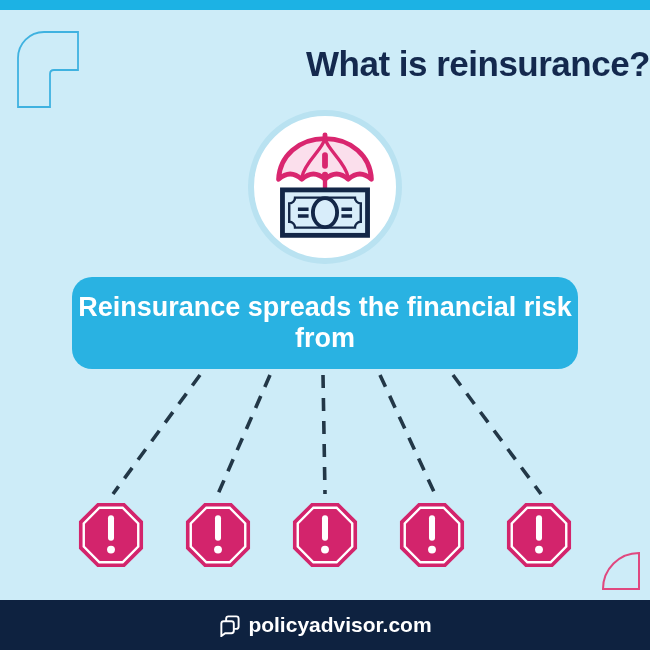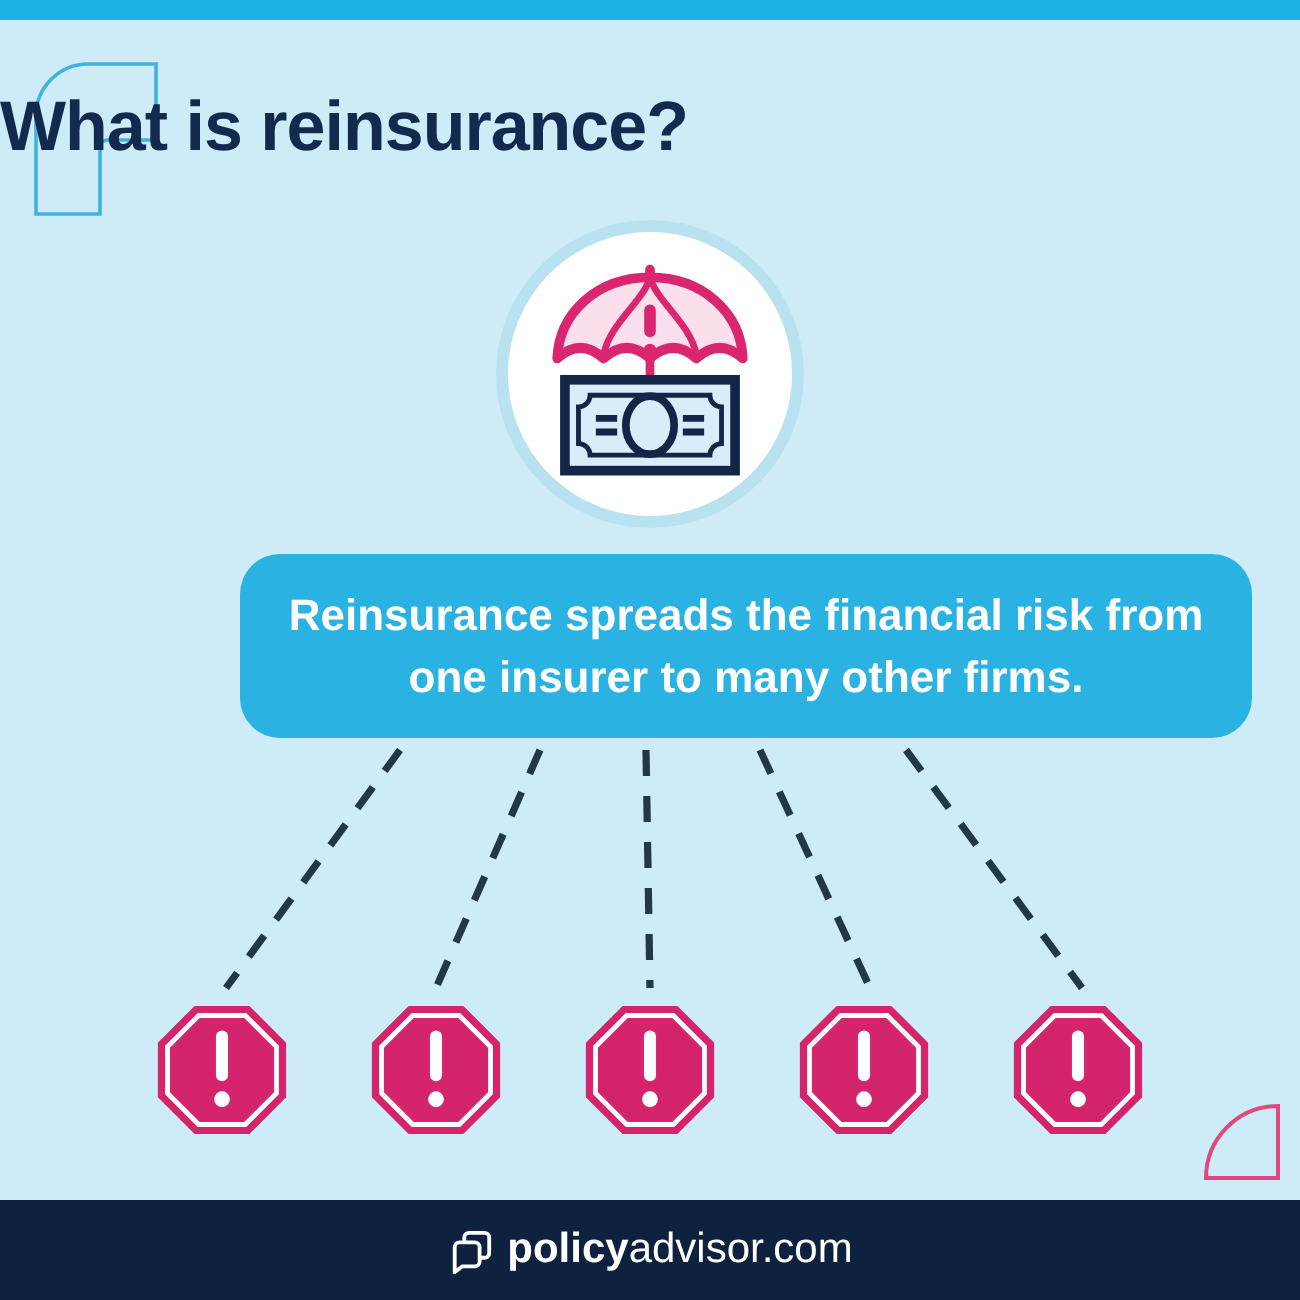--- a/index.html
+++ b/index.html
@@ -13,64 +13,63 @@
   }
   .top-bar {
     position:absolute; top:0; left:0;
     width:650px; height:10px;
     background:#1cb2e4;
   }
   .decor-tl { position:absolute; left:17px; top:31px; }
   .decor-br { position:absolute; left:600px; top:550px; }
   .page-title {
     position:absolute; top:44px; left:0;
-    width:650px; text-align:left;
+    width:650px; text-align:right;
     font-size:35px; font-weight:800;
     letter-spacing:-0.5px;
     color:#14294e;
   }
   .hero-circle {
     position:absolute; left:248px; top:110px;
     width:154px; height:154px;
     background:#ffffff;
     border:6px solid #b9e2f1;
     border-radius:50%;
     display:flex; align-items:center; justify-content:center;
   }
   .callout {
     position:absolute; left:72px; top:277px;
     width:506px; height:92px;
     background:#29b2e2;
     border-radius:20px;
     display:flex; flex-direction:column;
     align-items:center; justify-content:center;
     color:#ffffff;
-    font-size:22px; font-weight:700;
+    font-size:27px; font-weight:700;
     line-height:31px;
     text-align:center;
-    margin-left:48px;
   }
   .fan-lines { position:absolute; left:0; top:370px; }
   .risk-row {
     position:absolute; left:0; top:502px;
     width:650px;
     display:flex; justify-content:center;
     gap:41px;
   }
   .footer {
     position:absolute; left:0; bottom:0;
     width:650px; height:50px;
     background:#0e2240;
     display:flex; align-items:center; justify-content:center;
     gap:7px;
     color:#ffffff;
     font-size:21px;
   }
   .brand-bold { font-weight:700;text-align:right; }
-  .brand-rest { font-weight:400; }
+  .brand-rest { font-weight:700; }
 </style>
 </head>
 <body>
 
 <div class="top-bar"></div>
 
 <svg class="decor-tl" width="62" height="77" viewBox="0 0 62 77">
   <path d="M1,76 L1,27 A26,26 0 0 1 27,1 L61,1 L61,39 L37,39 Q33,39 33,43 L33,76 Z" fill="none" stroke="#3fb2e0" stroke-width="1.8"></path>
 </svg>
 
@@ -94,21 +93,20 @@
     <rect x="16" y="63" width="88" height="47" fill="#d8edfa" stroke="#132647" stroke-width="5"></rect>
     <path d="M29,71 H91 A6,6 0 0 0 97,77 V96 A6,6 0 0 0 91,102 H29 A6,6 0 0 0 23,96 V77 A6,6 0 0 0 29,71 Z" fill="none" stroke="#132647" stroke-width="2.5"></path>
     <ellipse cx="60" cy="86.5" rx="12.5" ry="15" fill="none" stroke="#132647" stroke-width="4"></ellipse>
     <path d="M32,83 h11 M32,90 h11" stroke="#132647" stroke-width="3.5"></path>
     <path d="M77,83 h11 M77,90 h11" stroke="#132647" stroke-width="3.5"></path>
   </svg>
 </div>
 
 <div class="callout">
   <span>Reinsurance spreads the financial risk from</span>
-  <span>one insurer to many other firms.</span>
 </div>
 
 <svg class="fan-lines" width="650" height="130" viewBox="0 0 650 130">
   <g stroke="#223747" stroke-width="3.6" stroke-dasharray="13 10">
     <line x1="200" y1="5" x2="113" y2="124"></line>
     <line x1="270" y1="5" x2="218" y2="124"></line>
     <line x1="323" y1="5" x2="325" y2="124"></line>
     <line x1="380" y1="5" x2="435" y2="124"></line>
     <line x1="453" y1="5" x2="541" y2="124"></line>
   </g>

